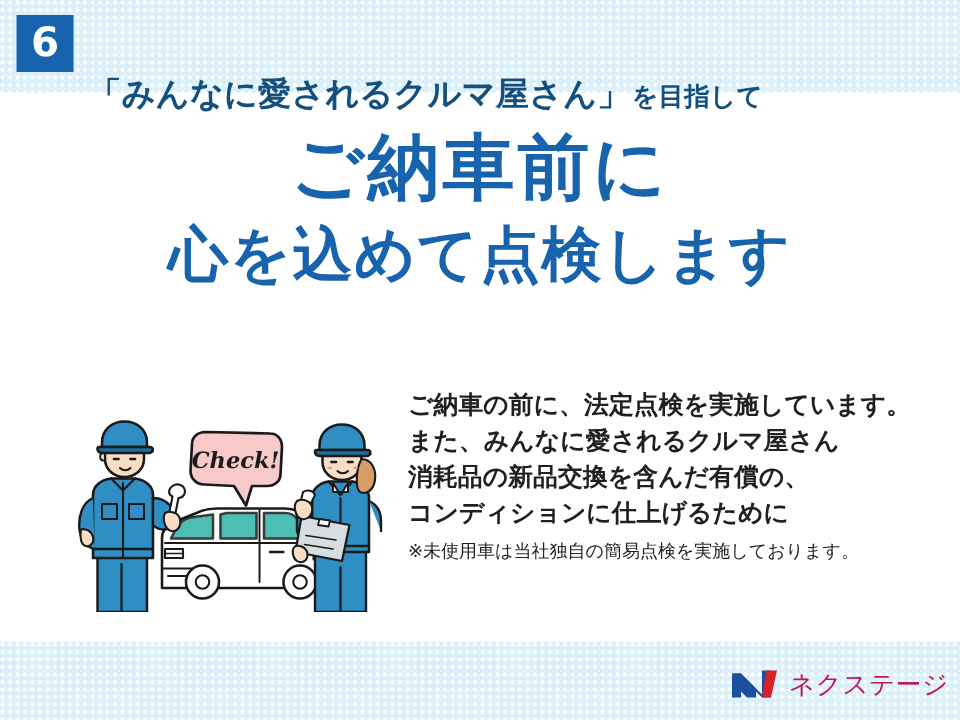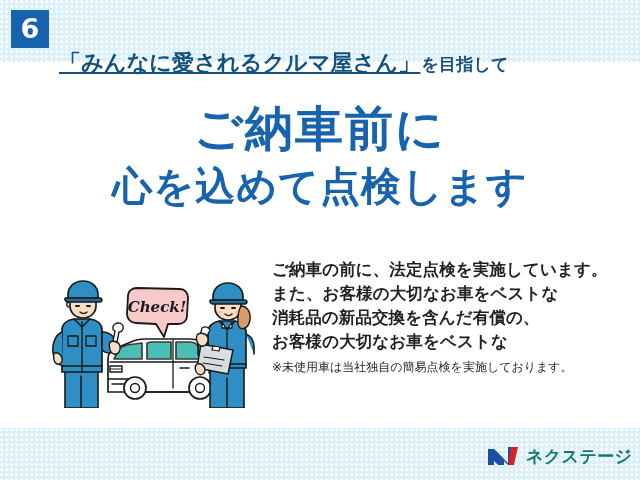--- a/index.html
+++ b/index.html
@@ -69,35 +69,34 @@
     height: 34px;
     display: flex;
     align-items: baseline;
     white-space: nowrap;
     color: #13507e;
   }
   #header-title-main {
     font-size: 22px;
     font-weight: bold;
     letter-spacing: 0.2px;
-    text-decoration: underline;
   }
   #header-title-suffix {
     font-size: 17px;
     font-weight: bold;
     letter-spacing: 0.2px;
     padding-left: 1px;
     margin-top: 40px;
   }
 
   
   #headline {
     position: absolute;
     left: 0;
-    top: 100px;
+    top: 84px;
     width: 640px;
     text-align: center;
     color: #1763ad;
     font-weight: bold;
     letter-spacing: 1px;
   }
   #headline-line1 {
     font-size: 48px;
     line-height: 56px;
     letter-spacing: 2px;
@@ -147,22 +146,22 @@
     position: absolute;
     left: 487px;
     top: 444px;
     height: 24px;
     display: flex;
     align-items: center;
   }
   #footer-logo-mark { display: block; }
   #footer-logo-text {
     font-size: 17px;
-    font-weight: bold;
-    color: #0f766e;
+    font-weight: normal;
+    color: #be185d;
     letter-spacing: 0.4px;
     padding-left: 5px;
     white-space: nowrap;
   }
 </style>
 </head>
 <body>
 
 <div id="slide">
 
@@ -175,23 +174,23 @@
     <span id="header-title-suffix">を目指して</span>
   </div>
 
   <div id="headline">
     <div id="headline-line1">ご納車前に</div>
     <div id="headline-line2">心を込めて点検します</div>
   </div>
 
   <div id="body-copy">
     <div class="copy-line">ご納車の前に、法定点検を実施しています。</div>
-    <div class="copy-line">また、お客様の大切なお車をベストな</div>
+    <div class="copy-line">また、みんなに愛されるクルマ屋さん</div>
     <div class="copy-line">消耗品の新品交換を含んだ有償の、</div>
-    <div class="copy-line">お客様の大切なお車をベストな</div>
+    <div class="copy-line">コンディションに仕上げるために</div>
     <div class="copy-note">※未使用車は当社独自の簡易点検を実施しております。</div>
   </div>
 
   <div id="illustration">
     <svg width="205" height="128" viewBox="0 0 205 128" xmlns="http://www.w3.org/2000/svg">
       <g fill="none" stroke="#1a1a1a" stroke-width="1.7" stroke-linecap="round" stroke-linejoin="round">
 
         <g>
 
           <path d="M56 112 L56 79 C56 74 59 70 64 68 L79 62 C83 60 88 59 93 59

